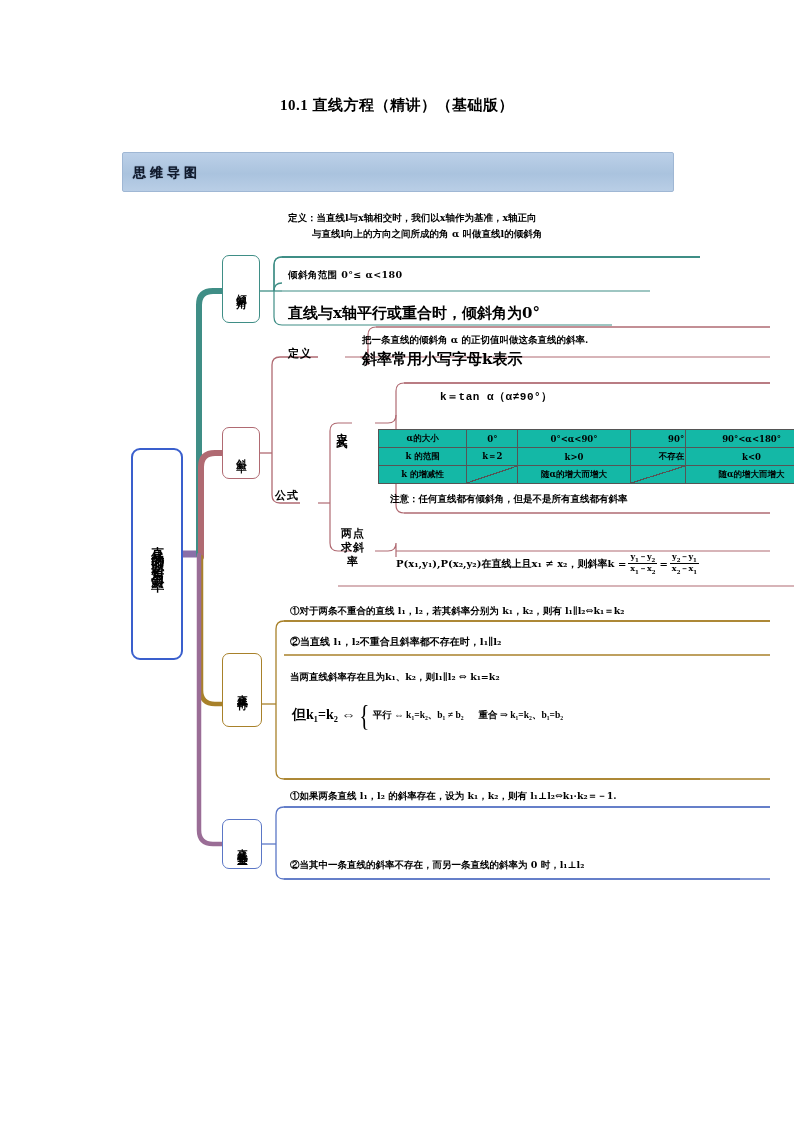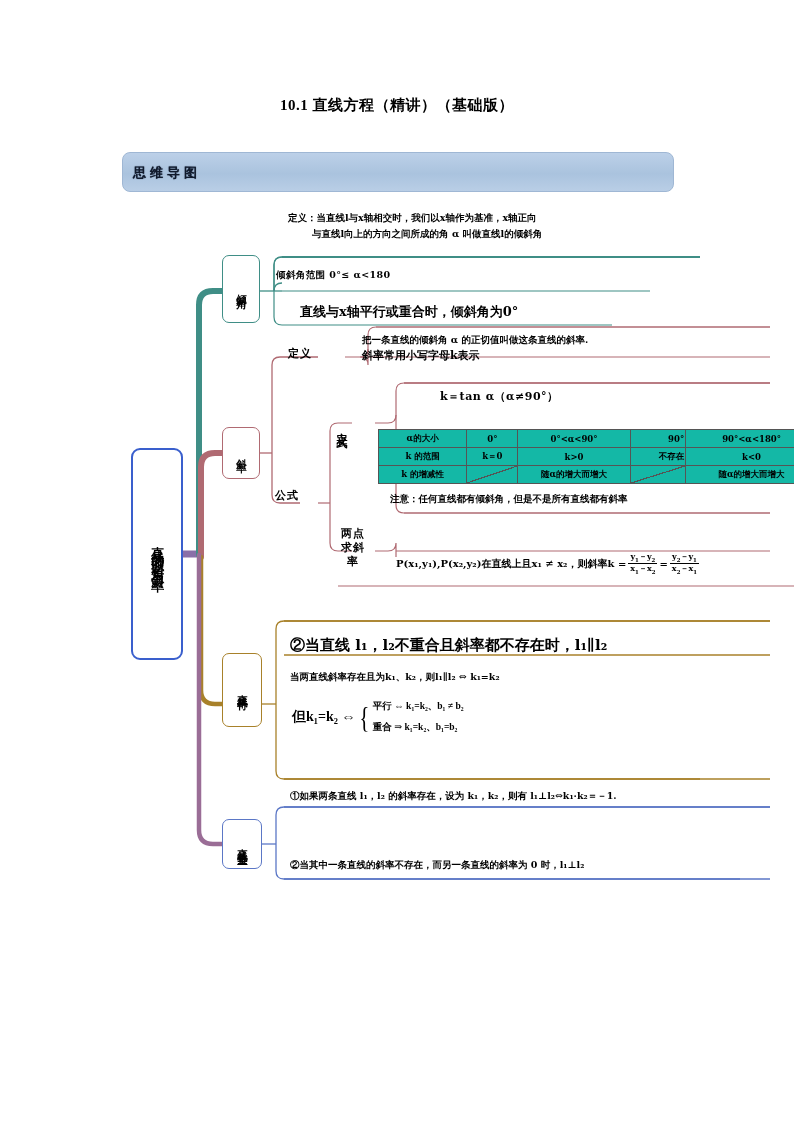--- a/index.html
+++ b/index.html
@@ -12,21 +12,21 @@
 
   
   .doc-title{
     position:absolute;left:0;top:96px;width:794px;text-align:center;
     font-size:15px;font-weight:bold;letter-spacing:.5px;
     font-family:"Liberation Serif","DejaVu Serif",serif;
   }
   .banner{
     position:absolute;left:122px;top:152px;width:552px;height:40px;
     background:linear-gradient(180deg,#bcd0e8 0%,#aac3de 55%,#b9cee6 100%);
-    border:1px solid #9fb7d4;border-radius:8px;
+    border:1px solid #9fb7d4;border-radius:2px;
     box-sizing:border-box;
   }
   .banner-label{
     position:absolute;left:10px;top:11px;
     font-size:13px;font-weight:bold;color:#101a2c;
     letter-spacing:4px;
     font-family:"DejaVu Serif","Liberation Serif",serif;
     text-shadow:0 0 1px #33425c;
   }
 
@@ -109,21 +109,21 @@
   .frac .den{display:block;padding:0 2px;}
   sub{font-size:.68em;}
 
   
   .brace-wrap{position:absolute;display:flex;align-items:center;}
   .brace{
     font-size:30px;line-height:1;font-weight:normal;
     font-family:"Liberation Serif",serif;margin:0 1px 0 2px;
     transform:scaleX(.7);display:inline-block;
   }
-  .brace-rows{display:flex;flex-direction:column;gap:8px;font-size:9.5px;font-weight:bold;}
+  .brace-rows{display:flex;flex-direction:row;gap:15px;font-size:9.5px;font-weight:bold;}
 </style>
 </head>
 <body>
 
 <div class="page">
 
   <div class="doc-title">10.1 直线方程（精讲）（基础版）</div>
 
   <div class="banner">
     <div class="banner-label">思维导图</div>
@@ -229,44 +229,44 @@
     <div class="node topic" id="topic-parallel">
       <span class="vtext">直线平行</span>
     </div>
 
     <div class="node topic" id="topic-perp">
       <span class="vtext">直线垂直</span>
     </div>
 
     <div class="leaf" style="left:288px;top:7px;font-size:9.5px;">定义：当直线l与x轴相交时，我们以x轴作为基准，x轴正向</div>
     <div class="leaf" style="left:312px;top:23px;font-size:9.5px;">与直线l向上的方向之间所成的角 α 叫做直线l的倾斜角</div>
-    <div class="leaf" style="left:276px;top:64px;font-size:9.5px;letter-spacing:.4px;">倾斜角范围        0°≤ α&lt;180</div>
-    <div class="leaf" style="left:300px;top:98px;font-size:13px;">直线与x轴平行或重合时，倾斜角为0°</div>
+    <div class="leaf" style="left:288px;top:64px;font-size:9.5px;letter-spacing:.4px;">倾斜角范围        0°≤ α&lt;180</div>
+    <div class="leaf" style="left:288px;top:98px;font-size:15px;">直线与x轴平行或重合时，倾斜角为0°</div>
 
     <div class="sublabel" style="left:288px;top:143px;">定义</div>
     <div class="leaf" style="left:362px;top:129px;font-size:9.5px;">把一条直线的倾斜角 α 的正切值叫做这条直线的斜率.</div>
-    <div class="leaf" style="left:362px;top:144px;font-size:11px;">斜率常用小写字母k表示</div>
+    <div class="leaf" style="left:362px;top:144px;font-size:15px;">斜率常用小写字母k表示</div>
 
     <div class="sublabel vert" style="left:334px;top:200px;height:44px;">定义式</div>
     <div class="sublabel" style="left:274px;top:284px;width:26px;line-height:1.25;">公式</div>
 
-    <div class="leaf" style="left:440px;top:185px;font-size:11px;letter-spacing:.5px;">k＝tan α（α≠90°）</div>
+    <div class="leaf" style="left:440px;top:185px;font-size:11px;letter-spacing:.5px;font-family:Liberation Mono, monospace;">k＝tan α（α≠90°）</div>
 
     <table class="ktable">
       <tbody>
           <tr>
         <td class="c0">α的大小</td>
         <td class="c1">0°</td>
         <td class="c2">0°&lt;α&lt;90°</td>
         <td class="c3">90°</td>
         <td class="c4">90°&lt;α&lt;180°</td>
       </tr>
       <tr>
         <td class="c0">k 的范围</td>
-        <td class="c1">k＝0</td>
+        <td class="c1">k＝2</td>
         <td class="c2">k&gt;0</td>
         <td class="c3">不存在</td>
         <td class="c4">k&lt;0</td>
       </tr>
       <tr>
         <td class="c0">k 的增减性</td>
         <td class="c1 slash"></td>
         <td class="c2">随α的增大而增大</td>
         <td class="c3 slash"></td>
         <td class="c4">随α的增大而增大</td>
@@ -275,21 +275,22 @@
       </table>
 
     <div class="leaf" style="left:390px;top:288px;font-size:9.5px;">注意：任何直线都有倾斜角，但是不是所有直线都有斜率</div>
 
     <div class="sublabel" style="left:340px;top:322px;width:26px;line-height:1.25;">两点求斜率</div>
 
     <div class="leaf" style="left:396px;top:348px;font-size:10px;">
       <span>P(x₁,y₁),P(x₂,y₂)在直线上且x₁ ≠ x₂，则斜率k =</span><span class="frac"><span class="num">y<sub>1</sub>－y<sub>2</sub></span><span class="den">x<sub>1</sub>－x<sub>2</sub></span></span>=<span class="frac"><span class="num">y<sub>2</sub>－y<sub>1</sub></span><span class="den">x<sub>2</sub>－x<sub>1</sub></span></span>
     </div>
 
-    <div class="leaf" style="left:290px;top:430px;font-size:15px;">②当直线 l₁，l₂不重合且斜率都不存在时，l₁∥l₂</div>
+    <div class="leaf" style="left:290px;top:400px;font-size:9.5px;">①对于两条不重合的直线 l₁，l₂，若其斜率分别为 k₁，k₂，则有 l₁∥l₂⇔k₁＝k₂</div>
+    <div class="leaf" style="left:290px;top:430px;font-size:10px;">②当直线 l₁，l₂不重合且斜率都不存在时，l₁∥l₂</div>
     <div class="leaf" style="left:290px;top:466px;font-size:9.5px;">当两直线斜率存在且为k₁、k₂，则l₁∥l₂ ⇔ k₁=k₂</div>
 
     <div class="brace-wrap" style="left:292px;top:495px;">
       <span style="font-size:14px;font-weight:bold;">但k₁=k₂ ⇔</span>
       <span class="brace">{</span>
       <span class="brace-rows">
         <span>平行 ⇔ k₁=k₂、b₁ ≠ b₂</span>
         <span>重合 ⇒ k₁=k₂、b₁=b₂</span>
       </span>
     </div>

